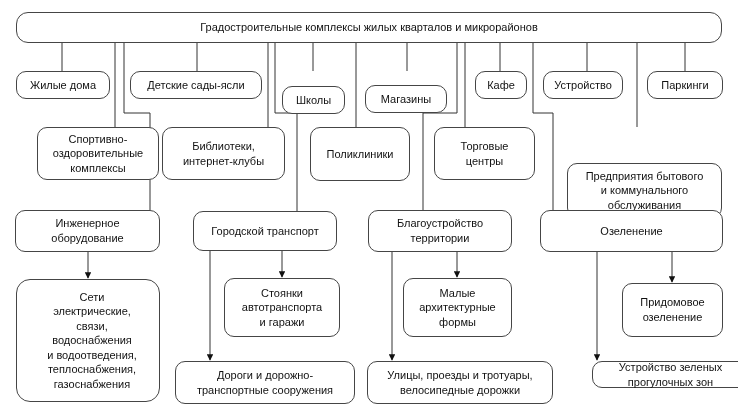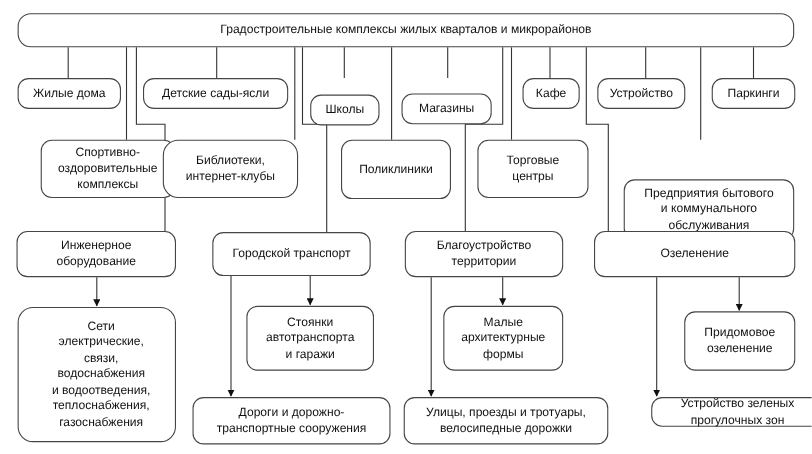--- a/index.html
+++ b/index.html
@@ -81,21 +81,21 @@
     <div class="node" style="left: 130px; top: 71px; width: 132px; height: 28px;">Детские сады-ясли</div>
     <div class="node" style="left: 16px; top: 71px; width: 94px; height: 28px;">Жилые дома</div>
     <div class="node" style="left: 282px; top: 71px; width: 63px; height: 28px; margin-top: 15px;">Школы</div>
     <div class="node" style="left: 365px; top: 63px; width: 82px; height: 28px; margin-top: 22px;">Магазины</div>
     <div class="node" style="left: 475px; top: 71px; width: 52px; height: 28px;">Кафе</div>
     <div class="node" style="left: 543px; top: 71px; width: 80px; height: 28px;">Устройство</div>
     <div class="node" style="left: 647px; top: 71px; width: 76px; height: 28px;">Паркинги</div>
     <div class="node" style="left: 18px; top: 127px; width: 122px; height: 53px; margin-left: 19px;">Спортивно-
 оздоровительные
 комплексы</div>
-    <div class="node" style="left: 148px; top: 127px; width: 123px; height: 53px; border-radius: 14px;">Библиотеки,
+    <div class="node" style="left: 162px; top: 127px; width: 123px; height: 53px;">Библиотеки,
 интернет-клубы</div>
     <div class="node" style="left: 310px; top: 127px; width: 100px; height: 54px;">Поликлиники</div>
     <div class="node" style="left: 434px; top: 127px; width: 101px; height: 53px;">Торговые
 центры</div>
     <div class="node" style="left: 567px; top: 127px; width: 155px; height: 55px; margin-top: 36px;">Предприятия бытового
 и коммунального
 обслуживания</div>
     <div class="node" style="left: 15px; top: 210px; width: 145px; height: 42px;">Инженерное
 оборудование</div>
     <div class="node" style="left: 193px; top: 211px; width: 144px; height: 40px;">Городской транспорт</div>

